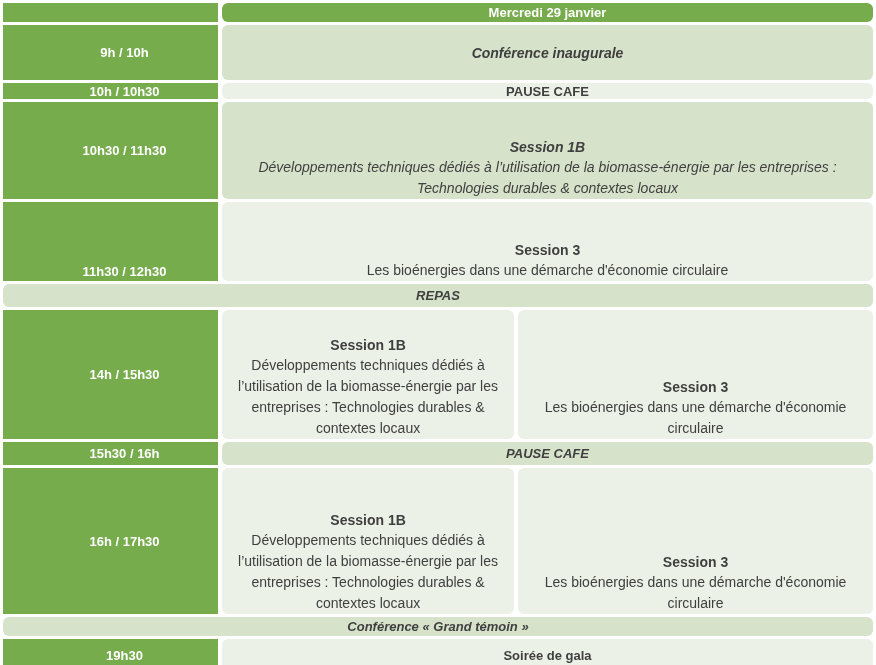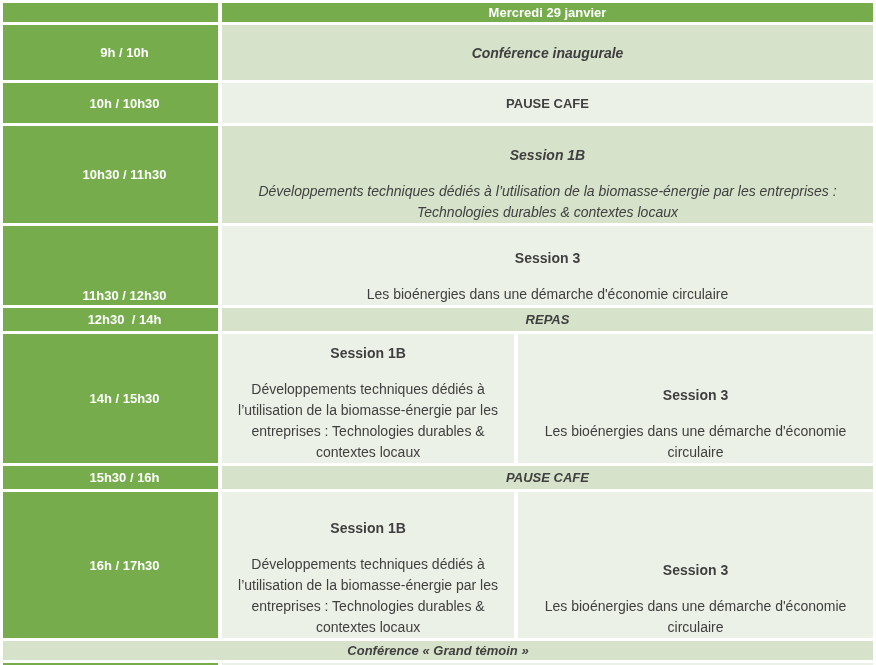--- a/index.html
+++ b/index.html
@@ -27,31 +27,32 @@
     font-weight:bold;font-size:13px;
     display:flex;align-items:center;justify-content:center;
     text-align:right;
     padding-left:28px;
   }
   .time.bottom{align-items:flex-end;padding-bottom:2px;}
   .cell{
     flex:1 1 auto;box-sizing:border-box;
     display:flex;flex-direction:column;align-items:center;justify-content:center;
     text-align:center;
+    border-radius:6px;
   }
   .band-dark{background:var(--band-dark);font-style:italic;}
   .band-light{background:var(--band-light);}
   .green-bg{background:var(--green);}
   .head-label{font-weight:bold;font-size:13px;color:var(--text-light);}
   .band-label{font-weight:bold;font-size:13px;}
   .big-label{font-weight:bold;font-size:14px;}
   .cell.top{justify-content:flex-end;}
   .sess-title{font-weight:bold;font-size:14px;line-height:20px;}
   .sess-desc{
-    font-size:14px;line-height:21px;margin-top:16px;
+    font-size:14px;line-height:21px;margin-top:0;
     white-space:pre-line;padding:0 8px;
   }
   .pad-s{padding-top:7px;}
   .pad-m{padding-top:21px;}
   .colA{flex:293 1 0;}
   .colB{flex:356 1 0;}
 </style>
 </head>
 <body>
 
@@ -64,21 +65,21 @@
     </div>
   </div>
 
   <div class="row" style="height:55px">
     <div class="time">9h / 10h</div>
     <div class="cell band-dark">
       <span class="big-label">Conférence inaugurale</span>
     </div>
   </div>
 
-  <div class="row" style="height:40px">
+  <div class="row" style="height:16px">
     <div class="time">10h / 10h30</div>
     <div class="cell band-light">
       <span class="band-label">PAUSE CAFE</span>
     </div>
   </div>
 
   <div class="row" style="height:97px">
     <div class="time">10h30 / 11h30</div>
     <div class="cell band-dark top pad-s">
       <span class="sess-title">Session 1B</span>
@@ -89,21 +90,20 @@
 
   <div class="row" style="height:79px">
     <div class="time bottom">11h30 / 12h30</div>
     <div class="cell band-light top pad-s">
       <span class="sess-title">Session 3</span>
       <span class="sess-desc">Les bioénergies dans une démarche d'économie circulaire</span>
     </div>
   </div>
 
   <div class="row" style="height:23px">
-    <div class="time">12h30&nbsp; / 14h</div>
     <div class="cell band-dark">
       <span class="band-label">REPAS</span>
     </div>
   </div>
 
   <div class="row" style="height:129px">
     <div class="time">14h / 15h30</div>
     <div class="cell band-light top pad-m colA">
       <span class="sess-title">Session 1B</span>
       <span class="sess-desc">Développements techniques dédiés à

